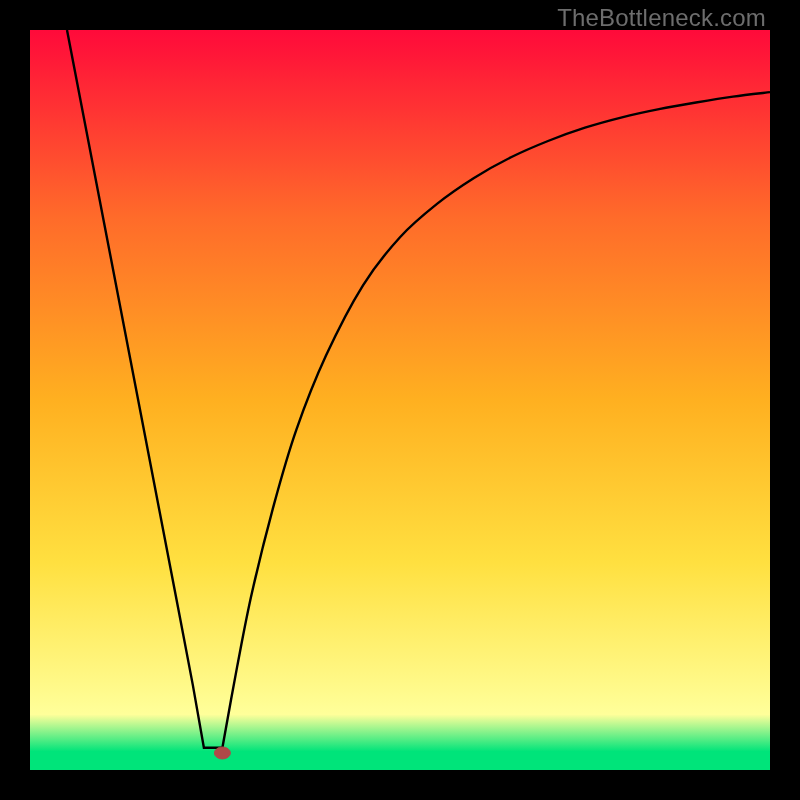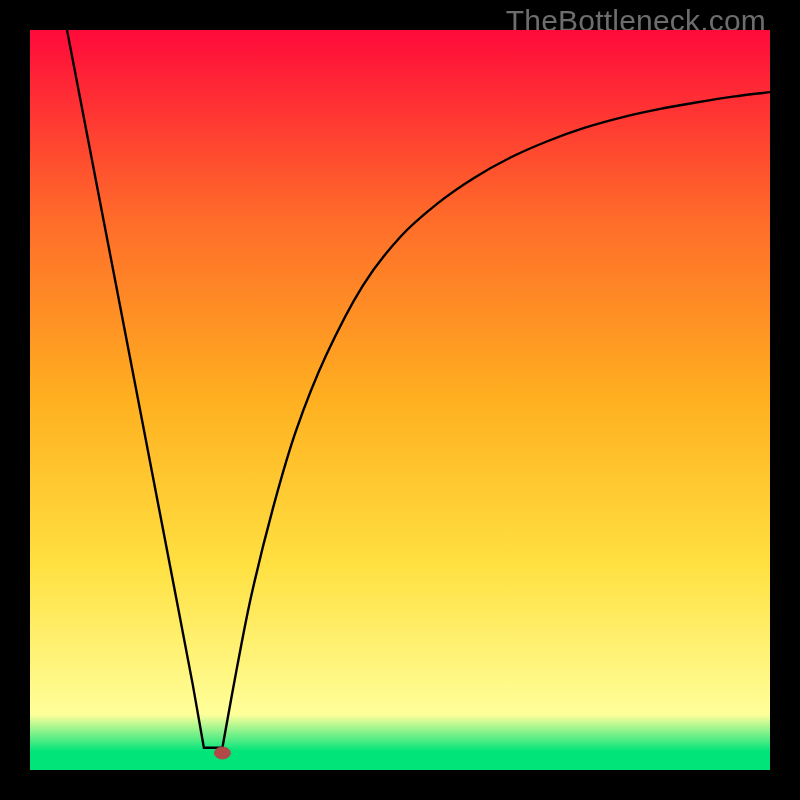--- a/index.html
+++ b/index.html
@@ -24,21 +24,21 @@
     left: 0;
     top: 0;
     width: 740px;
     height: 740px;
   }
   .watermark {
     position: absolute;
     top: 4px;
     right: 34px;
     color: #6d6d6d;
-    font-size: 30px;
+    font-size: 24px;
     font-weight: 500;
     letter-spacing: 0.2px;
   }
   svg { display:block; }
 </style>
 </head>
 <body>
 
 <div class="watermark">TheBottleneck.com</div>
 

